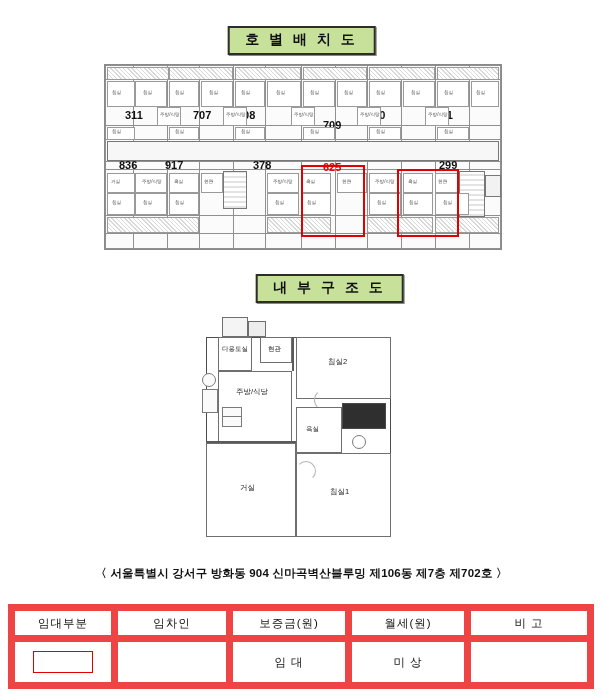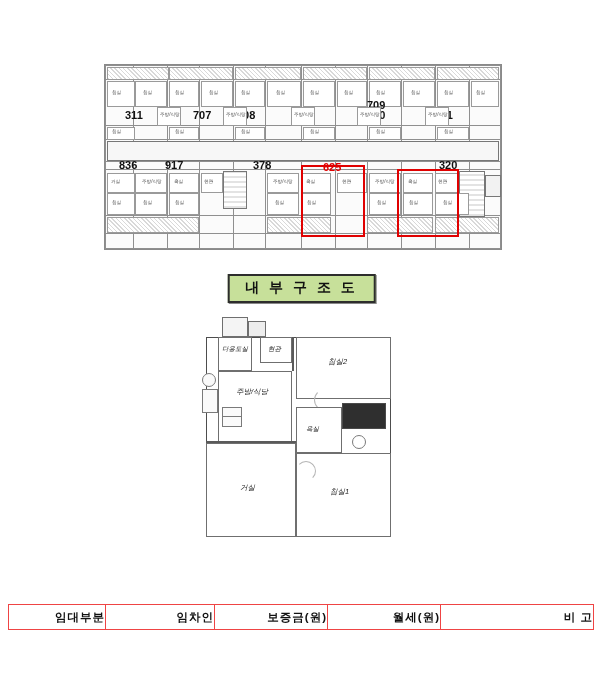--- a/index.html
+++ b/index.html
@@ -30,21 +30,21 @@
     border: 2px solid #2d2d2d;
     padding: 3px 16px 4px 16px;
     font-size: 14px;
     font-weight: bold;
     letter-spacing: 3px;
     color: #111;
     text-align: center;
     box-shadow: 1px 1px 0 #888;
   }
   #banner-layout { top: 26px; }
-  #banner-interior { top: 274px; }
+  #banner-interior { top: 274px; margin-left: 28px; }
 
   
   .floorplan {
     position: absolute;
     left: 104px;
     top: 64px;
     width: 396px;
     height: 184px;
     background: #fbfbfb;
     border: 1px solid #8a8a8a;
@@ -102,21 +102,20 @@
     color: #e00000;
   }
 
   
   .interior {
     position: absolute;
     left: 196px;
     top: 315px;
     width: 205px;
     height: 225px;
-    font-style: italic;
   }
   .room {
     position: absolute;
     border: 1px solid #6f6f6f;
     background: #ffffff;
     box-sizing: border-box;
   }
   .wall {
     position: absolute;
     background: #5a5a5a;
@@ -170,43 +169,44 @@
   
   .tbl {
     position: absolute;
     left: 8px;
     top: 604px;
     width: 586px;
     border-collapse: collapse;
     table-layout: fixed;
   }
   .tbl td {
-    border: 1px solid #ef4444;
+    border: 7px solid #ef4444;
     height: 24px;
-    text-align: right;
+    text-align: center;
     font-size: 11.5px;
-    font-weight: bold;
+    font-weight: normal;
     letter-spacing: 1px;
     color: #111;
     padding: 0;
   }
   .tbl tr.body td { height: 40px; }
   .red-box {
     width: 58px;
     height: 20px;
     border: 1.5px solid #e00000;
     margin: 0 auto;
   }
   .spaced { letter-spacing: 6px; }
 </style>
 </head>
 <body>
 
 <div class="page">
 
+  <div class="banner" id="banner-layout">호 별 배 치 도</div>
 
   <div class="floorplan">
     <div class="fp-inner">
 
       <div class="fp-line fp-h" style="top:0;"></div>
       <div class="fp-line fp-h" style="top:14px;"></div>
       <div class="fp-line fp-h" style="top:60px;"></div>
       <div class="fp-line fp-h" style="top:74px;"></div>
       <div class="fp-line fp-h" style="top:96px;"></div>
       <div class="fp-line fp-h" style="top:104px;"></div>
@@ -261,21 +261,21 @@
       <div class="mini-txt" style="left:306px; top:25px;">침실</div>
 
       <div class="unit-cell" style="left:332px; top:16px; width:30px; height:24px;"></div>
       <div class="mini-txt" style="left:339px; top:25px;">침실</div>
       <div class="unit-cell" style="left:366px; top:16px; width:26px; height:24px;"></div>
       <div class="mini-txt" style="left:371px; top:25px;">침실</div>
 
       <div class="unit-label" style="left:20px; top:44px;">311</div>
       <div class="unit-label" style="left:88px; top:44px;">707</div>
       <div class="unit-label" style="left:132px; top:44px;">708</div>
-      <div class="unit-label" style="left:218px; top:34px;margin-left:44px;">709</div>
+      <div class="unit-label" style="left:218px; top:54px;">709</div>
       <div class="unit-label" style="left:262px; top:44px;">710</div>
       <div class="unit-label" style="left:330px; top:44px;">711</div>
 
       <div class="unit-cell" style="left:52px; top:42px; width:22px; height:17px;"></div>
       <div class="mini-txt" style="left:55px; top:47px;">주방/식당</div>
       <div class="unit-cell" style="left:118px; top:42px; width:22px; height:17px;"></div>
       <div class="mini-txt" style="left:121px; top:47px;">주방/식당</div>
       <div class="unit-cell" style="left:186px; top:42px; width:22px; height:17px;"></div>
       <div class="mini-txt" style="left:189px; top:47px;">주방/식당</div>
       <div class="unit-cell" style="left:252px; top:42px; width:22px; height:17px;"></div>
@@ -298,21 +298,21 @@
 
       <div class="core" style="left:2px; top:76px; width:390px; height:18px; background:#f7f7f7;"></div>
 
       <div class="core" style="left:118px; top:106px; width:22px; height:36px; background:repeating-linear-gradient(0deg,#e3e3e3 0 2px,#fff 2px 5px);"></div>
       <div class="core" style="left:354px; top:106px; width:24px; height:44px; background:repeating-linear-gradient(0deg,#e3e3e3 0 2px,#fff 2px 5px);"></div>
       <div class="core" style="left:380px; top:110px; width:14px; height:20px;"></div>
 
       <div class="unit-label" style="left:14px; top:94px;">836</div>
       <div class="unit-label" style="left:60px; top:94px;">917</div>
       <div class="unit-label" style="left:148px; top:94px;">378</div>
-      <div class="unit-label" style="left:334px; top:94px;">320</div>
+      <div class="unit-label" style="left:334px; top:94px;">299</div>
 
       <div class="unit-cell" style="left:2px; top:108px; width:26px; height:18px;"></div>
       <div class="mini-txt" style="left:6px; top:114px;">거실</div>
       <div class="unit-cell" style="left:30px; top:108px; width:30px; height:18px;"></div>
       <div class="mini-txt" style="left:37px; top:114px;">주방/식당</div>
       <div class="unit-cell" style="left:64px; top:108px; width:28px; height:18px;"></div>
       <div class="mini-txt" style="left:69px; top:114px;">욕실</div>
       <div class="unit-cell" style="left:96px; top:108px; width:20px; height:18px;"></div>
       <div class="mini-txt" style="left:99px; top:114px;">현관</div>
 
@@ -396,26 +396,36 @@
     <div class="room-label" style="left:134px; top:172px;">침실1</div>
 
     <div class="room" style="left:10px; top:128px; width:90px; height:94px;"></div>
     <div class="room-label" style="left:44px; top:168px;">거실</div>
 
     <div class="door-arc" style="left:100px; top:146px; width:20px; height:20px; border-color:#b5b5b5; border-bottom-color:transparent; border-left-color:transparent;"></div>
     <div class="wall" style="left:96px; top:22px; width:2px; height:34px;"></div>
     <div class="wall" style="left:10px; top:126px; width:90px; height:2px;"></div>
   </div>
 
+  <div class="caption">〈 서울특별시 강서구 방화동 904 신마곡벽산블루밍 제106동 제7층 제702호 〉</div>
 
   <table class="tbl">
     <tbody>
         <tr>
       <td style="width:96px;">임대부분</td>
       <td style="width:108px;">임차인</td>
       <td style="width:112px;">보증금(원)</td>
       <td style="width:112px;">월세(원)</td>
       <td>비 고</td>
     </tr>
+    <tr class="body">
+      <td>
+        <div class="red-box"></div>
+      </td>
+      <td></td>
+      <td class="spaced">임  대</td>
+      <td class="spaced">미  상</td>
+      <td></td>
+    </tr>
   </tbody>
     </table>
 
 </div>
 
 </body></html>

